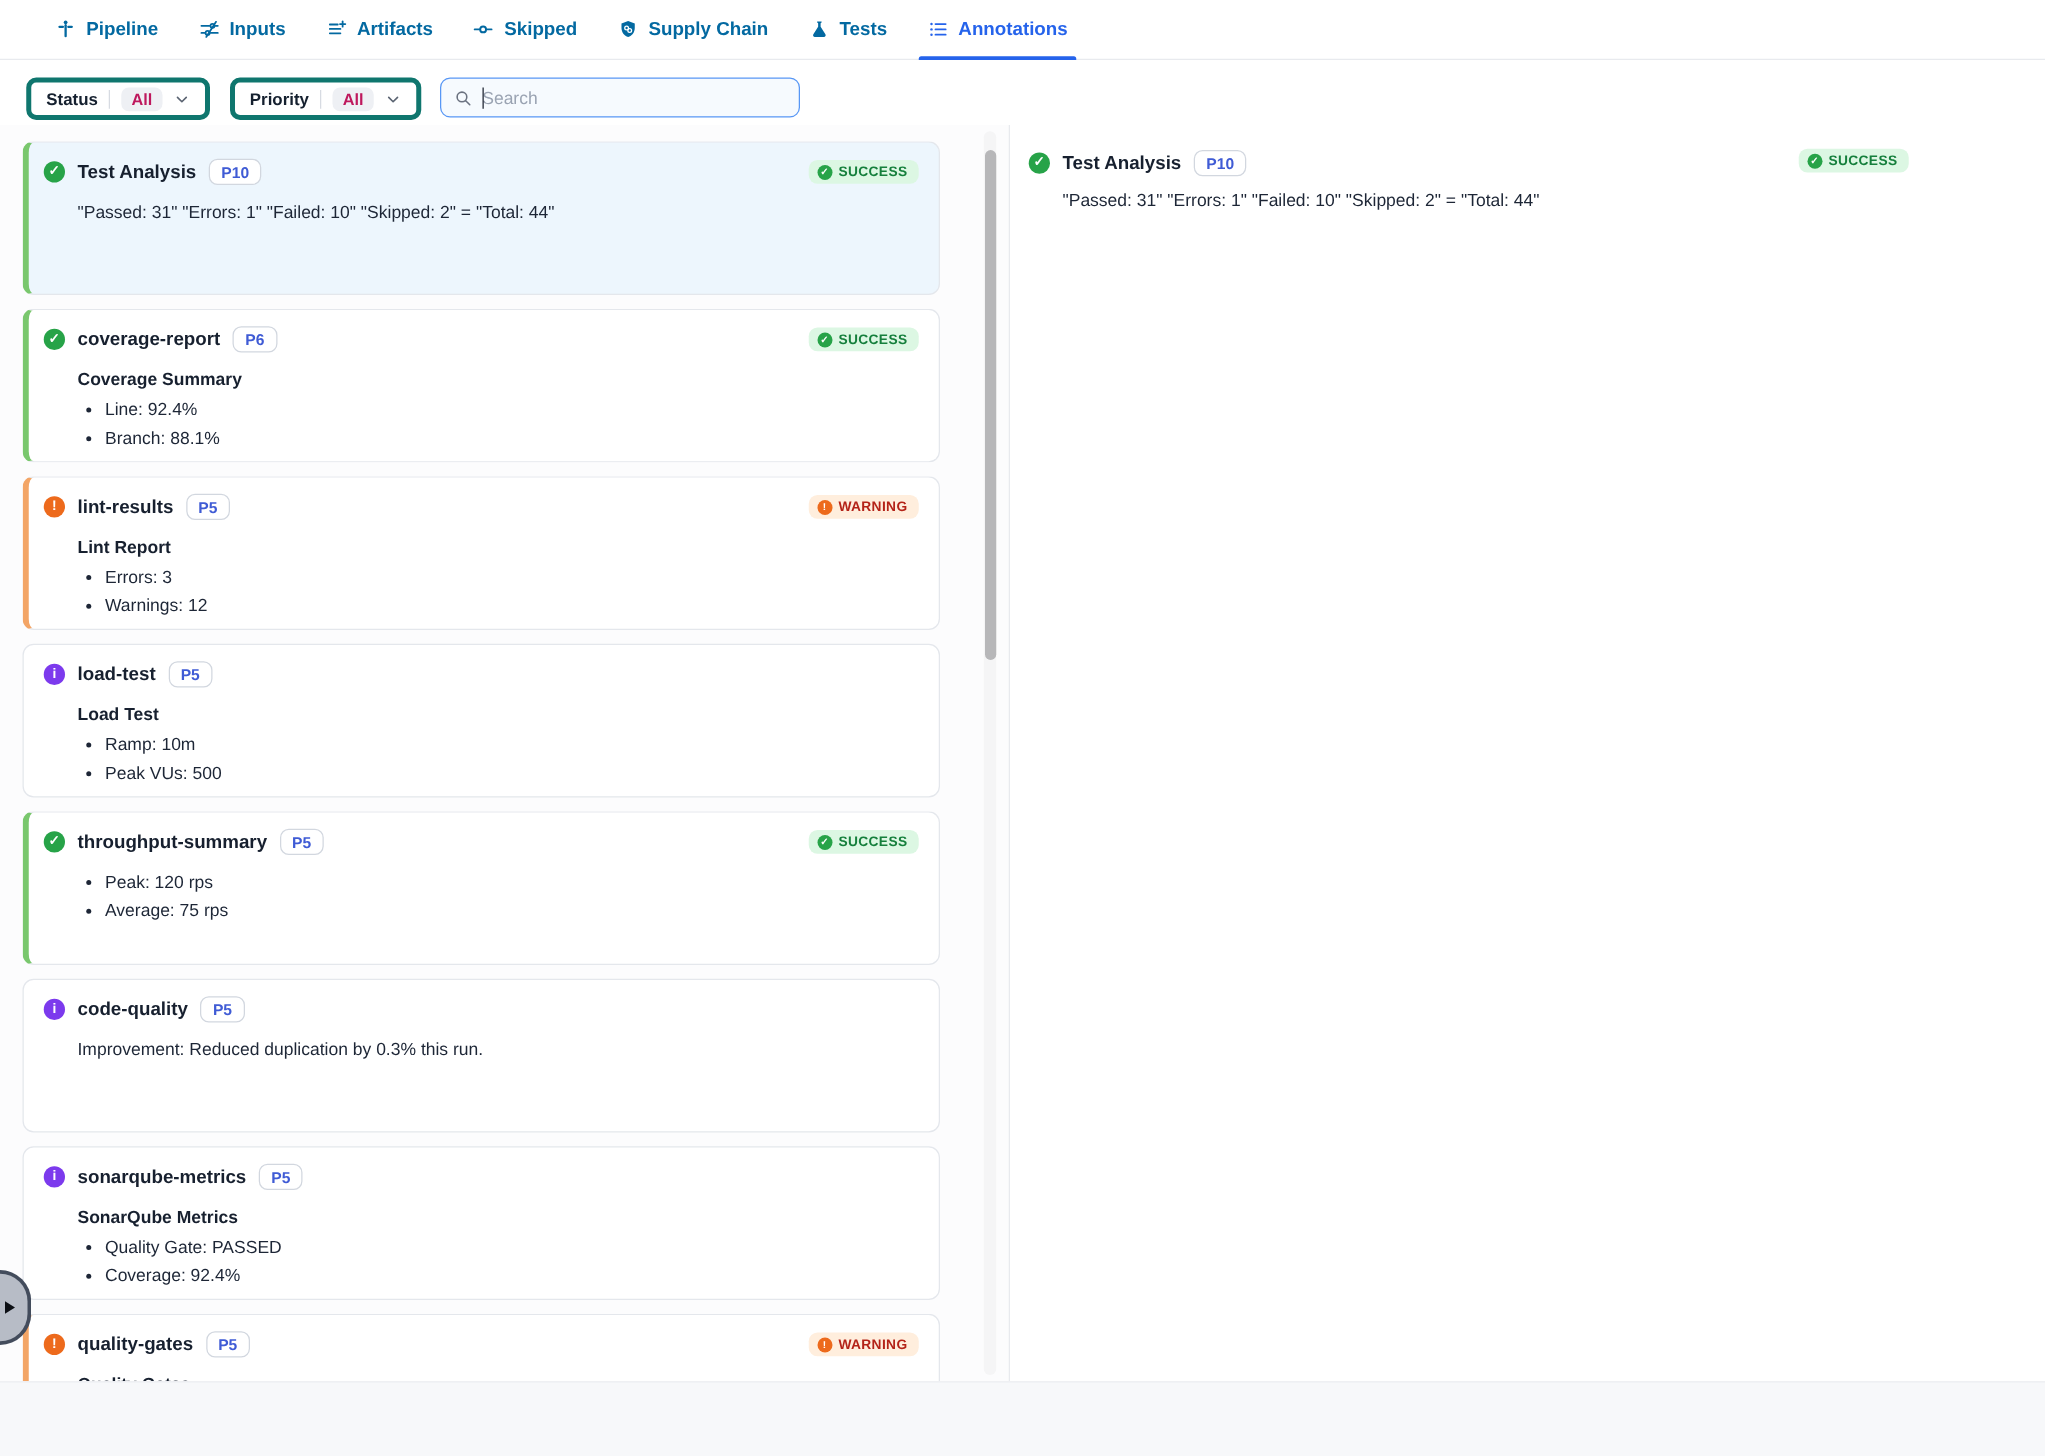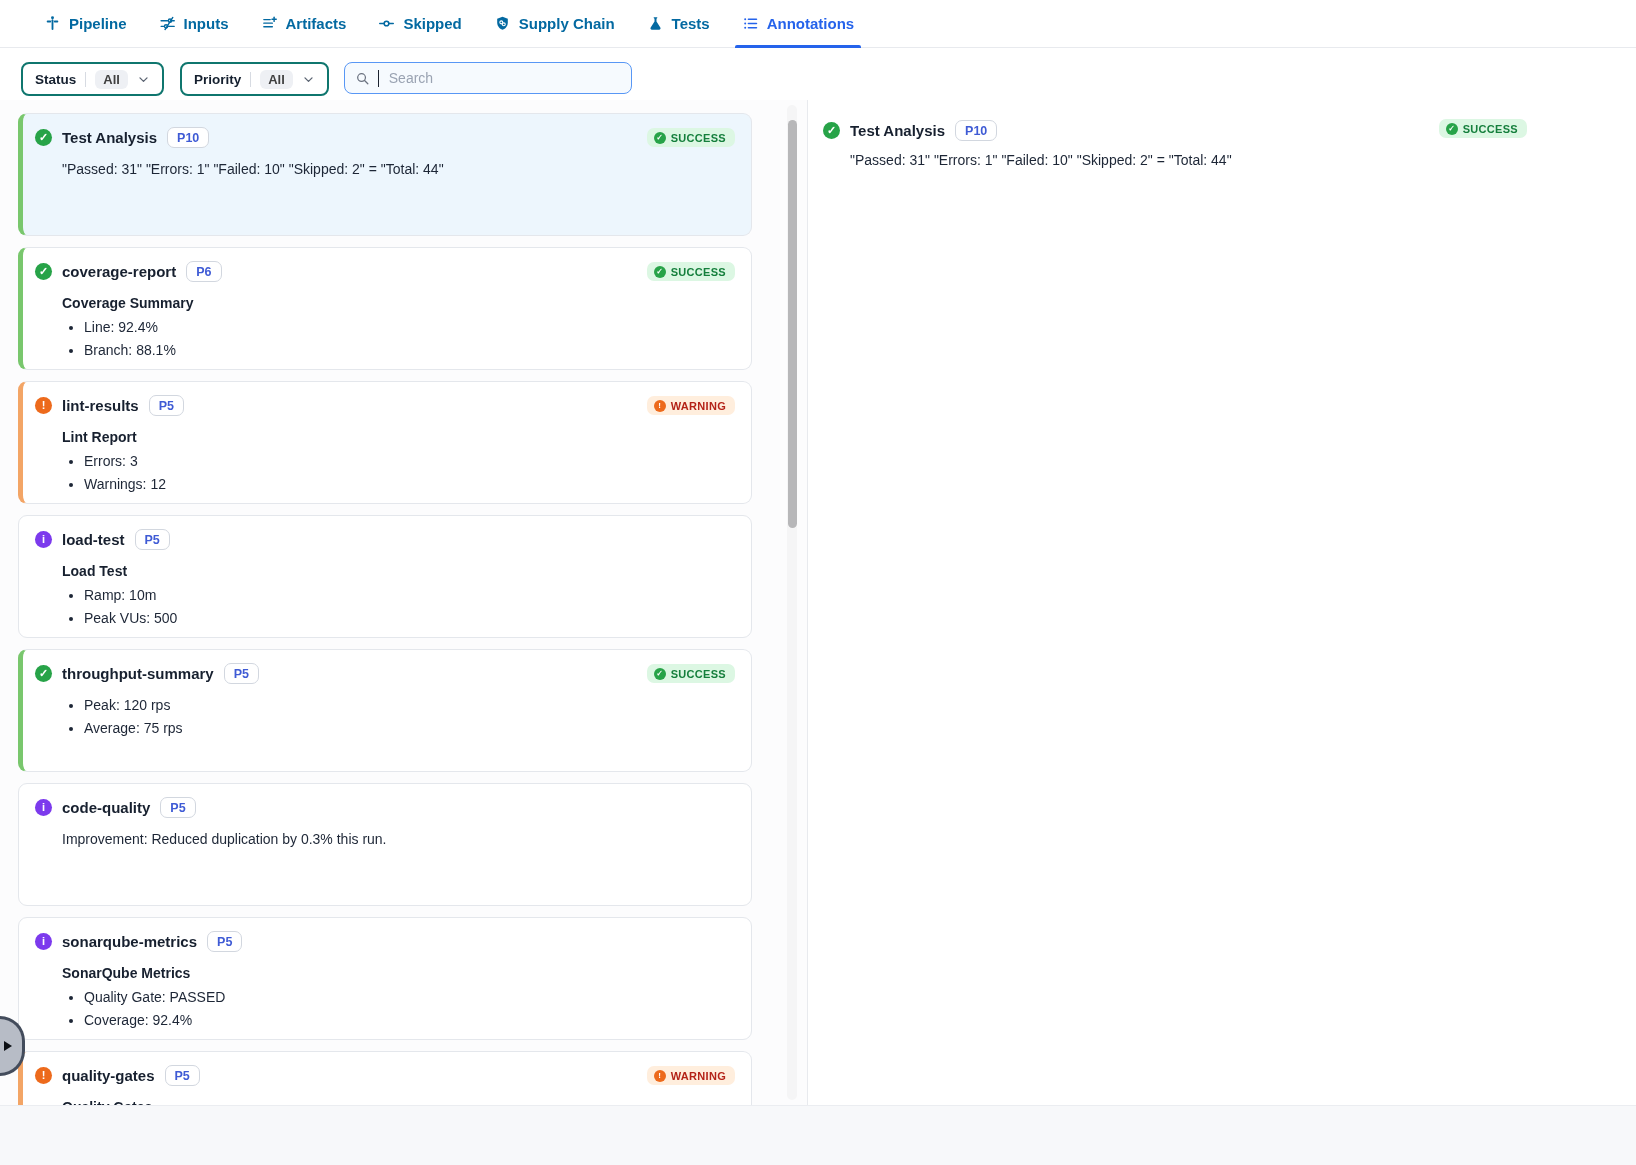--- a/index.html
+++ b/index.html
@@ -9,26 +9,26 @@
   
   .nav{height:47px;border-bottom:1px solid #e8eaee;display:flex;align-items:stretch;padding-left:28px;background:#fff}
   .tab{display:flex;align-items:center;gap:8px;padding:0 16px;font-size:15px;font-weight:600;color:#0369a1;position:relative;cursor:pointer;white-space:nowrap}
   .tab svg{width:17px;height:17px;flex:none}
   .tab.active{color:#2563eb}
   .tab.active::after{content:"";position:absolute;left:9px;right:9px;bottom:-1px;height:3px;background:#2563eb;border-radius:2px 2px 0 0}
   .tab .info-i{width:14px;height:14px;margin-left:2px;color:#5b6472}
 
   
   .filters{height:52px;display:flex;align-items:flex-start;gap:16px;padding:14px 0 0 21px;background:#fff;box-sizing:border-box}
-  .filter-btn{display:flex;align-items:center;gap:9px;height:34px;padding:0 12px;border:2px solid #0f766e;border-radius:8px;background:#fff;cursor:pointer;box-sizing:border-box}
+  .filter-btn{display:flex;align-items:center;gap:9px;height:34px;padding:0 12px;border:4px solid #0f766e;border-radius:8px;background:#fff;cursor:pointer;box-sizing:border-box}
   .filter-label{font-weight:700;font-size:13.5px;color:#15202f}
   .filter-sep{width:1px;height:15px;background:#d7dbe2}
-  .filter-value{background:#eef0f4;color:#404040;font-weight:600;font-size:13px;padding:2px 8px;border-radius:6px}
+  .filter-value{background:#eef0f4;color:#be185d;font-weight:600;font-size:13px;padding:2px 8px;border-radius:6px}
   .filter-btn svg{width:13px;height:13px;color:#5b6472}
-  .search{display:flex;align-items:center;gap:19px;width:288px;height:32px;border:1.5px solid #5897f5;border-radius:8px;background:#f6fafe;padding:0 10px;box-sizing:border-box;position:relative;margin-left:-1px}
+  .search{display:flex;align-items:center;gap:8px;width:288px;height:32px;border:1.5px solid #5897f5;border-radius:8px;background:#f6fafe;padding:0 10px;box-sizing:border-box;position:relative;margin-left:-1px}
   .search svg{width:15px;height:15px;color:#6b7280;flex:none}
   .search input{border:none;outline:none;background:transparent;font-size:14px;color:#15202f;width:100%;padding:0;font-family:inherit}
   .search input::placeholder{color:#9aa3b2}
   .caret{position:absolute;left:33px;top:7px;width:1.5px;height:17px;background:#1c2330}
 
   
   .main{display:flex;height:1005px}
   .left{width:808px;box-sizing:border-box;border-right:1px solid #e8eaee;position:relative;overflow:hidden;padding-top:13px;background:#fcfcfd}
   .right{flex:1;position:relative;padding:20px 0 0 15px;background:#fff;box-sizing:border-box}
 

